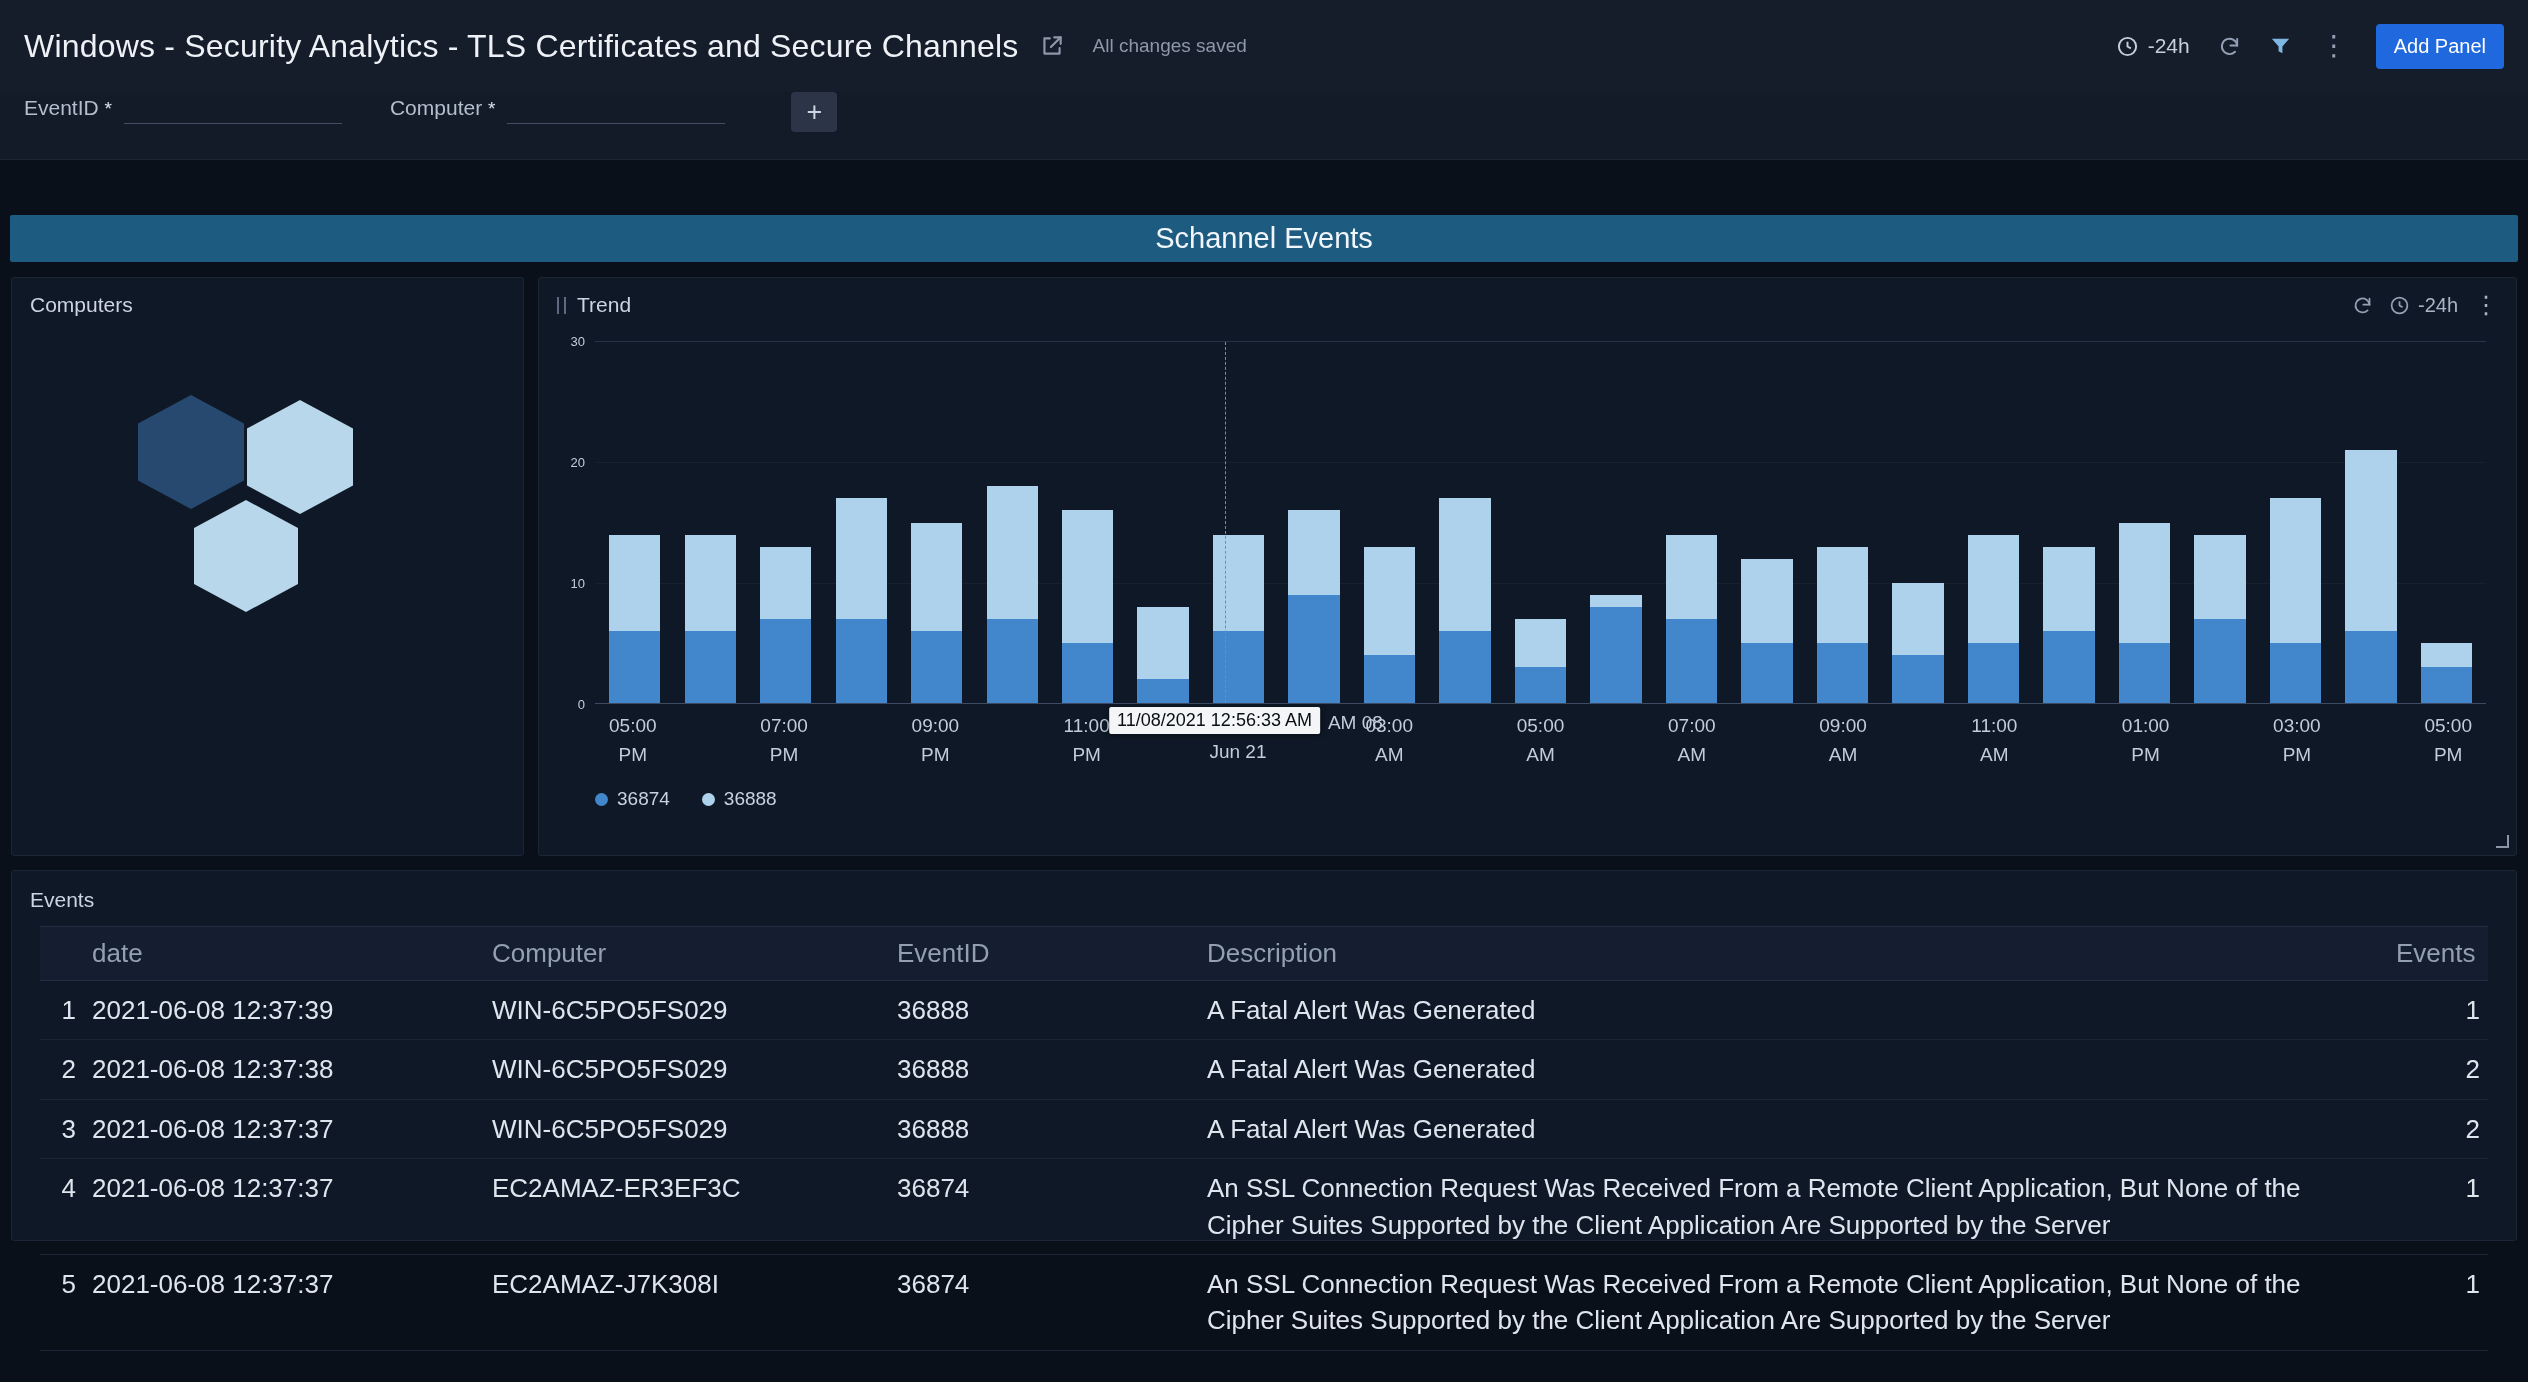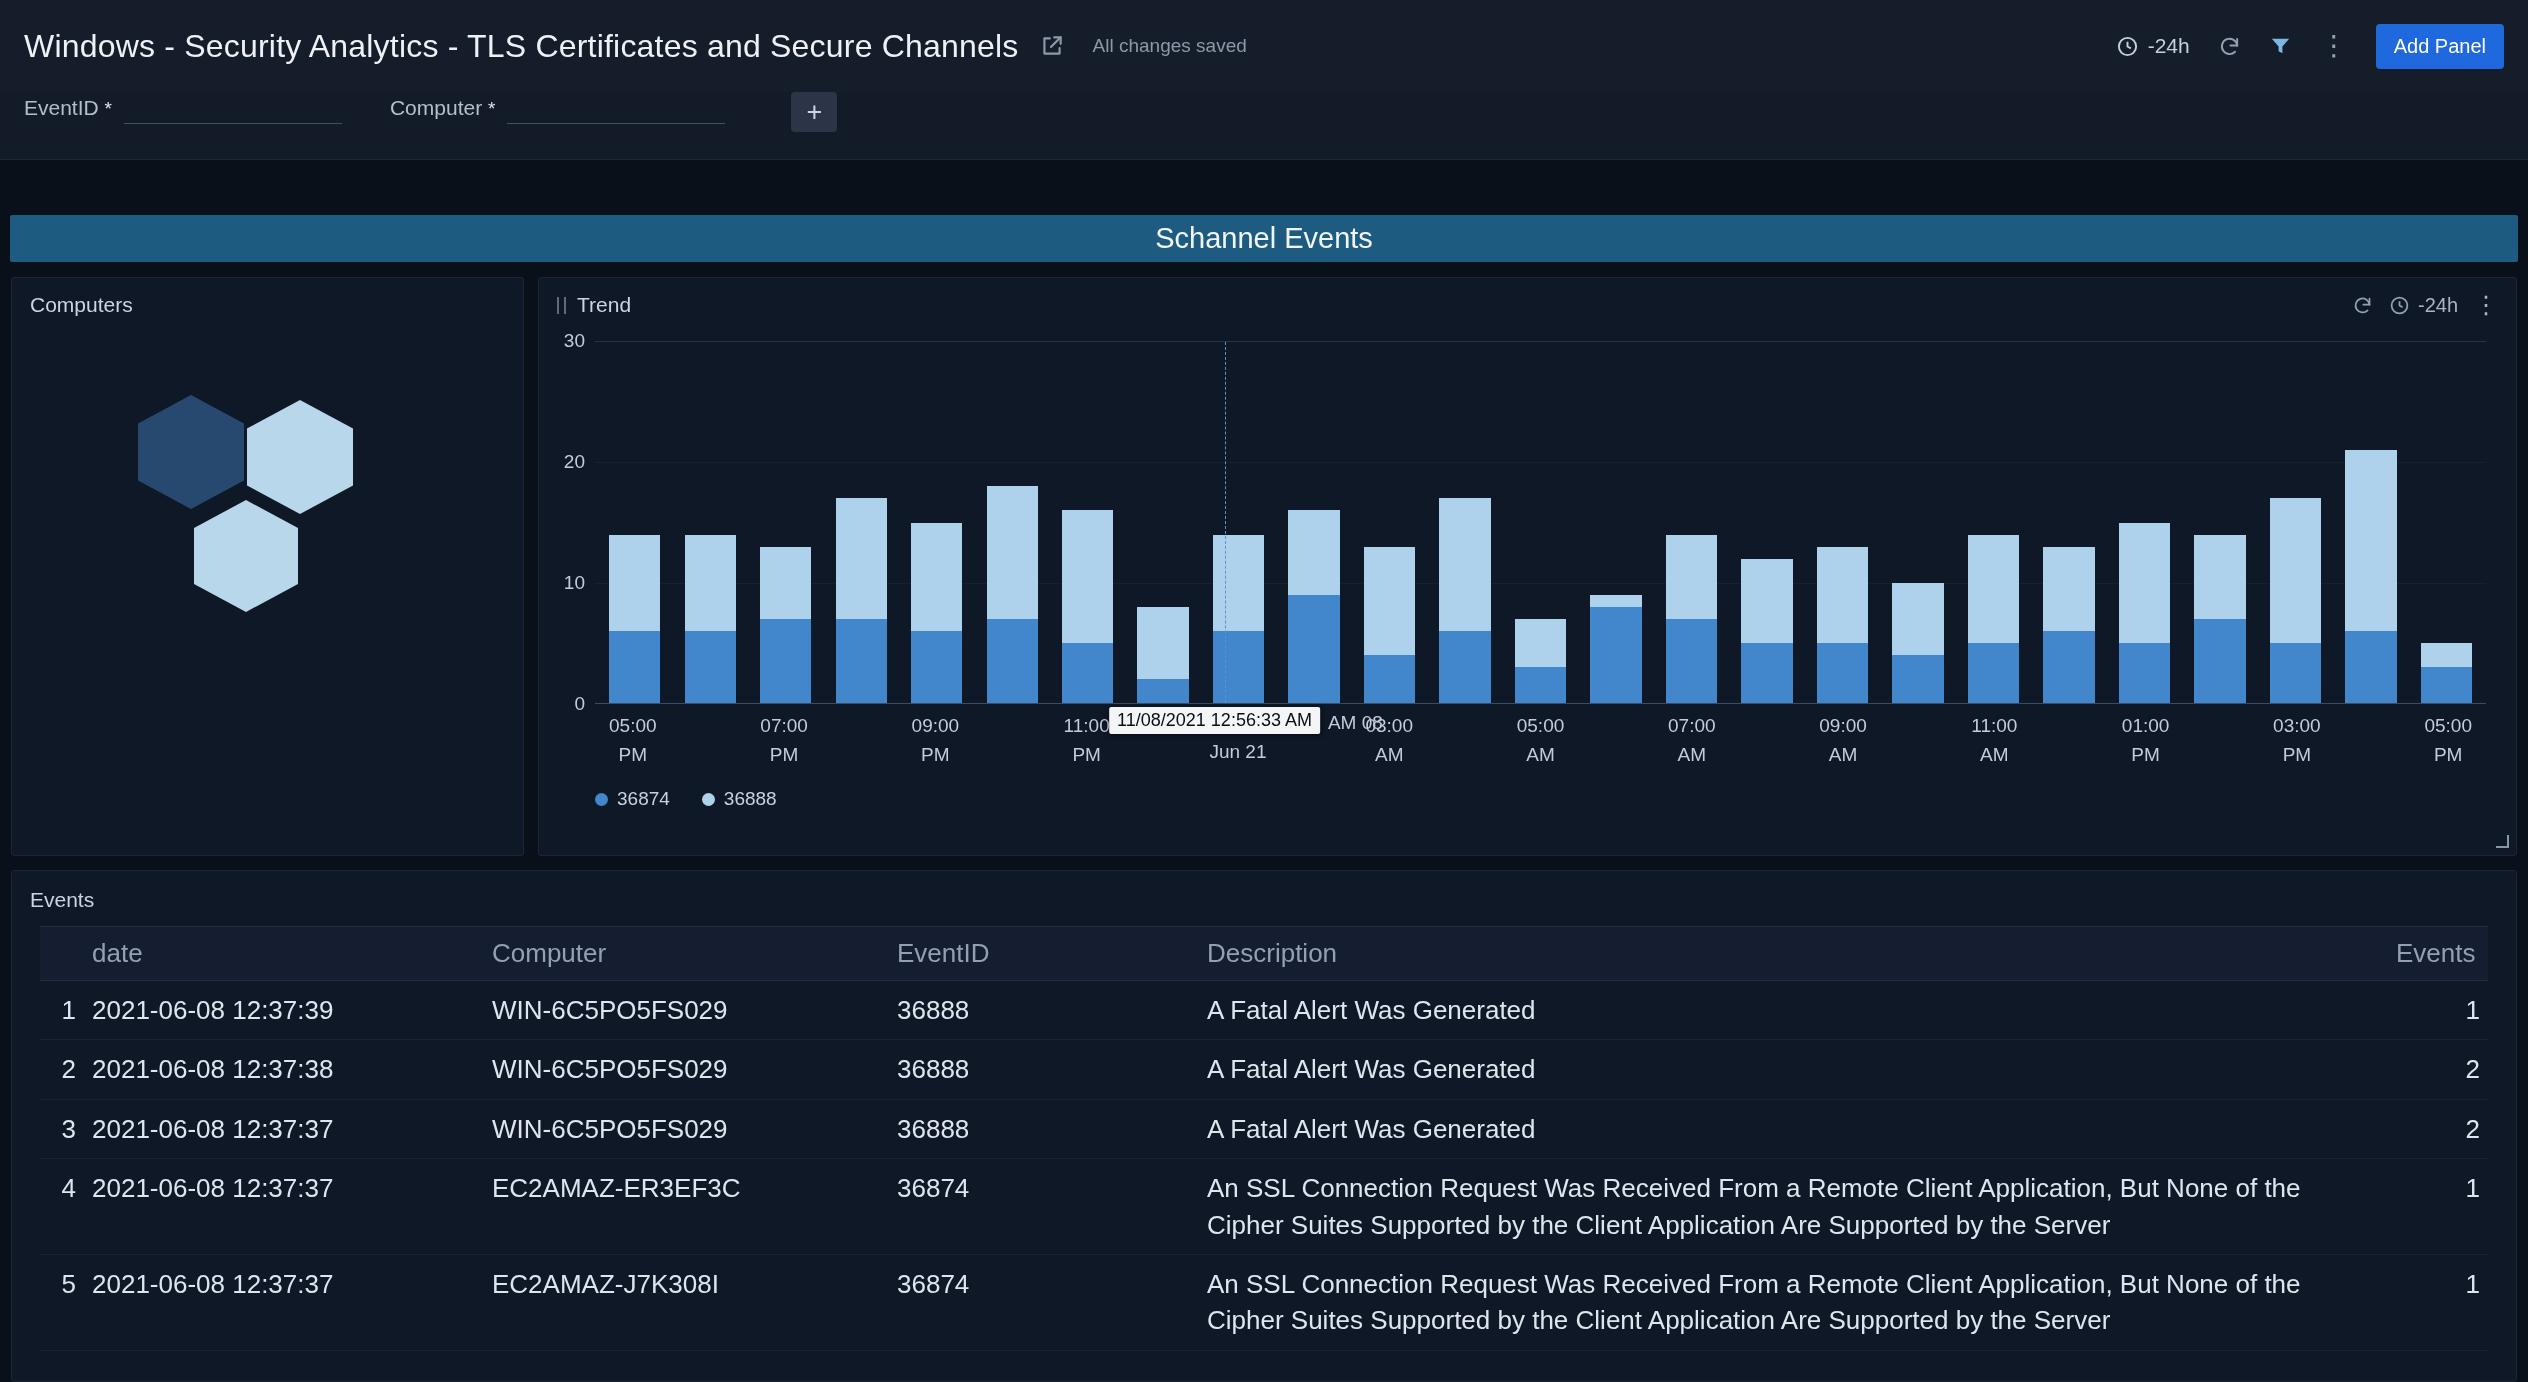--- a/index.html
+++ b/index.html
@@ -48,41 +48,41 @@
   
   .hex-wrap { position: relative; height: 440px; }
   .hex { position: absolute; clip-path: polygon(50% 0%, 100% 25%, 100% 75%, 50% 100%, 0% 75%, 0% 25%); cursor: pointer; }
   .hex-dark { left: 126px; top: 68px; width: 106px; height: 114px; z-index: 1; }
   .hex-l1 { left: 235px; top: 73px; width: 106px; height: 114px; z-index: 2; }
   .hex-l2 { left: 182px; top: 173px; width: 104px; height: 112px; z-index: 3; }
 
   
   .chart { display: flex; margin: 14px 30px 0 14px; height: 363px; }
   .y-axis { width: 42px; position: relative; }
-  .ytick { position: absolute; right: 10px; transform: translateY(-50%); font-size: 19px; color: #c3ccd9; }
+  .ytick { position: absolute; right: 10px; transform: translateY(-50%); font-size: 13px; color: #c3ccd9; }
   .plot { flex: 1; position: relative; border-top: 1px solid #27334a; border-bottom: 1px solid #3d4a61; }
   .gridline { position: absolute; left: 0; right: 0; height: 1px; background: rgba(255,255,255,0.035); }
   .g1 { top: 33.33%; } .g2 { top: 66.67%; }
   .bars { position: absolute; left: 0; right: 0; top: 0; bottom: 0; display: flex; align-items: flex-end; padding: 0 2px; }
   .bar-slot { flex: 1; height: 100%; display: flex; align-items: flex-end; justify-content: center; }
   .bar { width: 68%; height: 100%; display: flex; flex-direction: column; justify-content: flex-end; }
   .seg { width: 100%; }
   .cursor-line { position: absolute; top: 0; bottom: 0; left: 33.3%; border-left: 1px dashed #5d8fd8; }
   .x-labels { position: relative; height: 76px; margin-left: 56px; margin-right: 30px; }
   .xlabel { position: absolute; top: 8px; transform: translateX(-50%); text-align: center; font-size: 19px; color: #c3ccd9; line-height: 1.5; white-space: nowrap; }
   .tooltip { position: absolute; top: 3px; transform: translateX(-100%); background: #f3f5f7; color: #0a0e14; font-size: 18px; padding: 3px 8px; border-radius: 2px; white-space: nowrap; box-shadow: 0 1px 5px rgba(0,0,0,.55); z-index: 5; }
   .x-remnant1 { position: absolute; top: 8px; font-size: 19px; color: #c3ccd9; white-space: nowrap; }
   .x-remnant2 { position: absolute; top: 37px; transform: translateX(-50%); font-size: 19px; color: #c3ccd9; white-space: nowrap; }
   .legend { display: flex; gap: 32px; margin: 8px 0 0 56px; align-items: center; }
   .legend-item { display: flex; align-items: center; gap: 9px; font-size: 19px; color: #c9d2de; cursor: pointer; }
   .dot { width: 13px; height: 13px; border-radius: 50%; }
   .resize-corner { position: absolute; right: 7px; bottom: 7px; width: 13px; height: 13px; border-right: 2px solid #8a95a6; border-bottom: 2px solid #8a95a6; cursor: nwse-resize; }
 
   
-  .events-panel { margin: 14px 11px 0; height: 512px; background: #0f1826; border: 1px solid #1b2536; border-radius: 3px; }
+  .events-panel { margin: 14px 11px 0; height: 371px; background: #0f1826; border: 1px solid #1b2536; border-radius: 3px; }
   .events-title { padding: 17px 18px 12px; font-size: 21px; color: #cbd4e0; }
   .tbl { width: calc(100% - 56px); margin: 2px 28px 0; border-collapse: collapse; font-size: 26px; table-layout: fixed; }
   .tbl thead th { background: #141e30; color: #93a0b3; font-weight: 400; text-align: left; padding: 11px 8px; border-top: 1px solid #222d41; border-bottom: 1px solid #222d41; cursor: pointer; }
   .tbl tbody td { padding: 11px 8px; border-bottom: 1px solid #1a2435; color: #dfe5ee; vertical-align: top; line-height: 1.4; }
   .col-idx { width: 44px; text-align: right; color: #7e8a9c; }
   .col-date { width: 400px; }
   .col-computer { width: 405px; }
   .col-eventid { width: 310px; }
   th.col-events, td.col-events { text-align: right; width: 100px; }
 </style>

